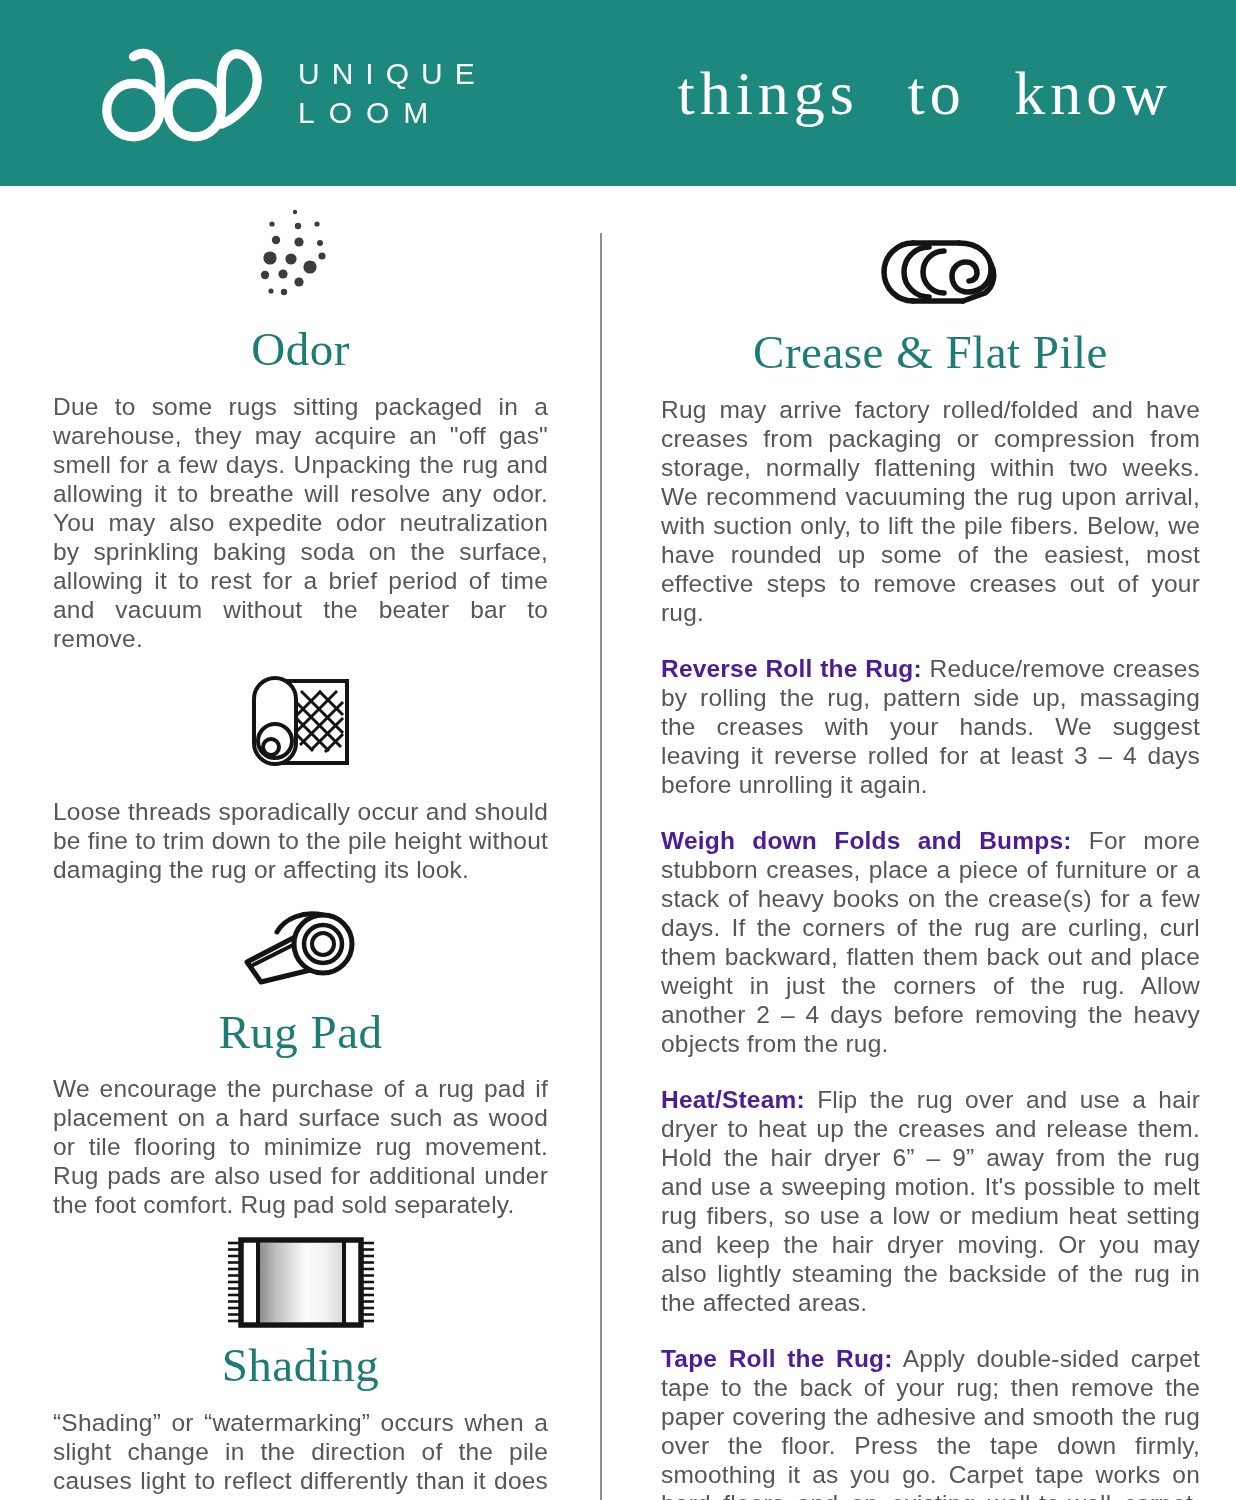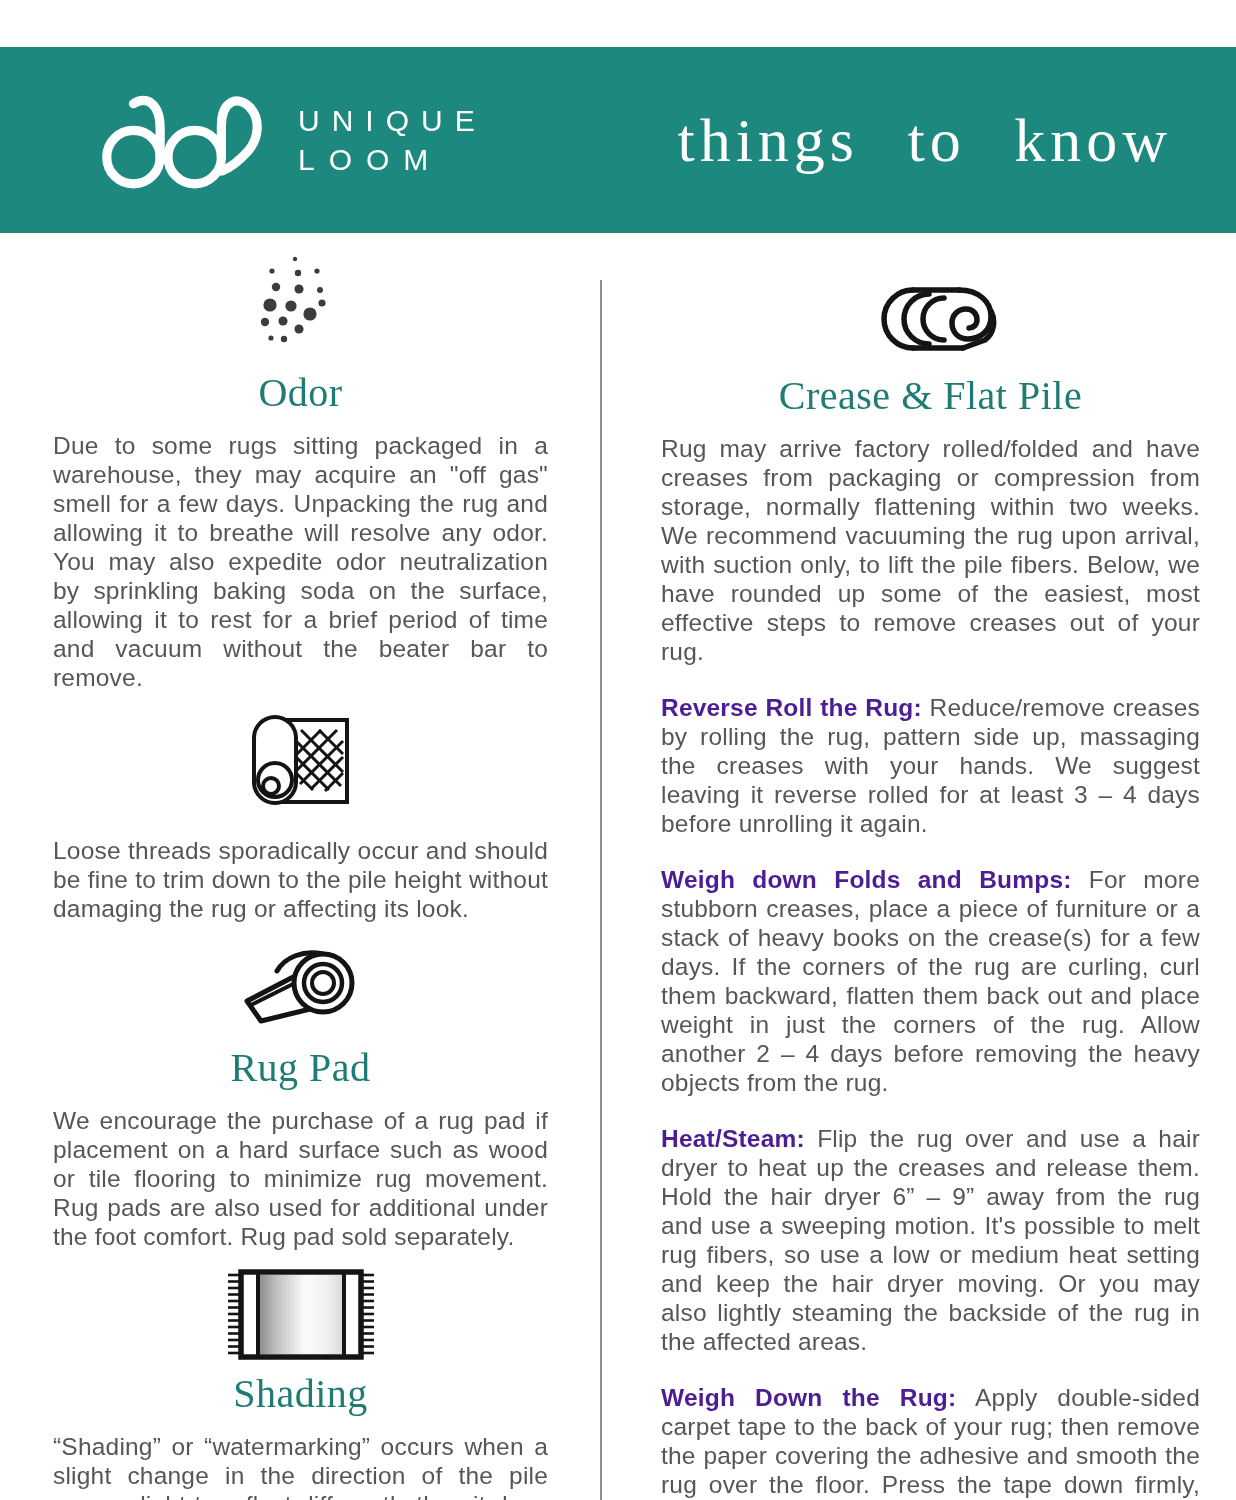--- a/index.html
+++ b/index.html
@@ -5,21 +5,21 @@
   html,body{margin:0;padding:0;}
   body{
     width:1236px;height:1500px;background:#ffffff;overflow:hidden;
     font-family:"Liberation Sans", sans-serif;
     -webkit-font-smoothing:antialiased;
   }
   .page{position:relative;width:1236px;height:1500px;background:#ffffff;}
 
   
   .header{
-    height:186px;background:#1d897e;display:flex;align-items:center;margin-top:47px;
+    height:186px;background:#1d897e;display:flex;align-items:center;
   }
   .brand{display:flex;align-items:center;margin-left:92px;}
   .brand svg{display:block;}
   .brand-text{
     color:#ffffff;margin-left:26px;font-size:30px;letter-spacing:12px;
     line-height:1.3;font-weight:400;
   }
   .brand-text .l2{letter-spacing:14px;}
   .header-title{
     font-family:"Liberation Serif", serif;color:#ffffff;
@@ -32,21 +32,21 @@
   .divider{
     position:absolute;left:600px;top:47px;bottom:0;width:2px;
     background:#8f8f8f;
   }
   .col-left{width:601px;box-sizing:border-box;padding:0 37px 0 37px;}
   .col-right{width:635px;box-sizing:border-box;padding:0 20px 0 44px;}
 
   .icon-row{display:flex;justify-content:center;align-items:flex-end;}
   .sec-title{
     font-family:"Liberation Serif", serif;font-weight:400;
-    color:#1e7c74;text-align:center;font-size:40px;
+    color:#1e7c74;text-align:center;font-size:47px;
     margin:9px 0 7px 0;line-height:1.1;letter-spacing:0.5px;
   }
   .body{
     color:#555659;font-size:24.5px;line-height:29px;
     text-align:justify;margin:16px;letter-spacing:0.2px;
   }
   .plabel{color:#4c1d95;font-weight:bold;}
   .para{margin-top:27px;}
 
   
@@ -231,19 +231,19 @@
           <b class="plabel">Weigh down Folds and Bumps:</b>
           <span>For more stubborn creases, place a piece of furniture or a stack of heavy books on the crease(s) for a few days. If the corners of the rug are curling, curl them backward, flatten them back out and place weight in just the corners of the rug. Allow another 2 – 4 days before removing the heavy objects from the rug.</span>
         </p>
 
         <p class="body para">
           <b class="plabel">Heat/Steam:</b>
           <span>Flip the rug over and use a hair dryer to heat up the creases and release them. Hold the hair dryer 6” – 9” away from the rug and use a sweeping motion. It's possible to melt rug fibers, so use a low or medium heat setting and keep the hair dryer moving. Or you may also lightly steaming the backside of the rug in the affected areas.</span>
         </p>
 
         <p class="body para">
-          <b class="plabel">Weigh Down the Rug:</b>
+          <b class="plabel">Tape Roll the Rug:</b>
           <span>Apply double-sided carpet tape to the back of your rug; then remove the paper covering the adhesive and smooth the rug over the floor. Press the tape down firmly, smoothing it as you go. Carpet tape works on hard floors and on existing wall-to-wall carpet, holding your rug in place. If you have laminate flooring, purchase a less adhesive double-sided tape to prevent the laminate from buckling or otherwise being damaged.</span>
         </p>
       </section>
     </div>
   </div>
 </div>
 
 </body></html>

